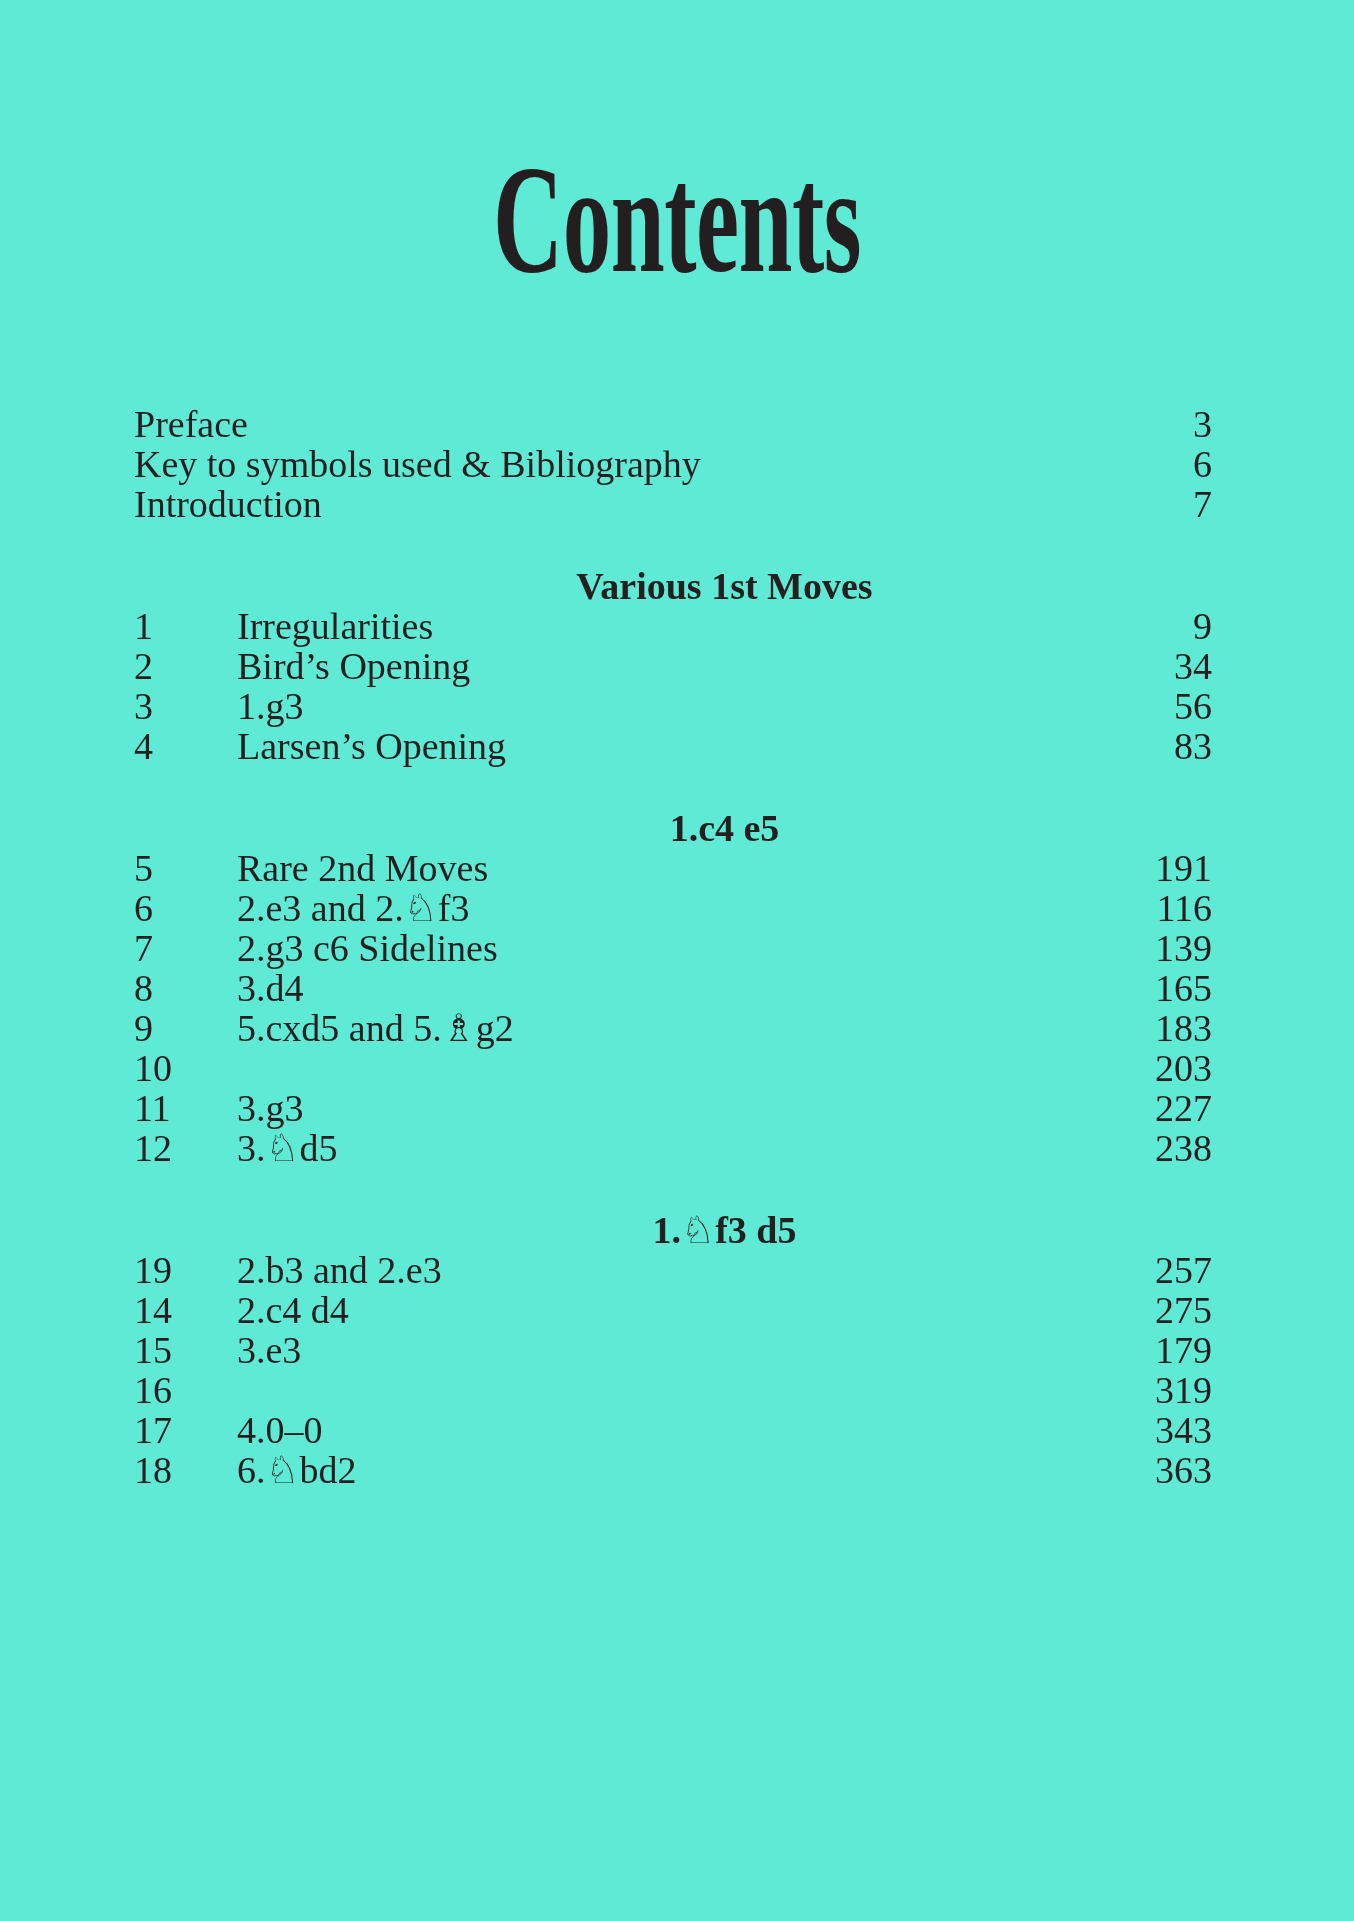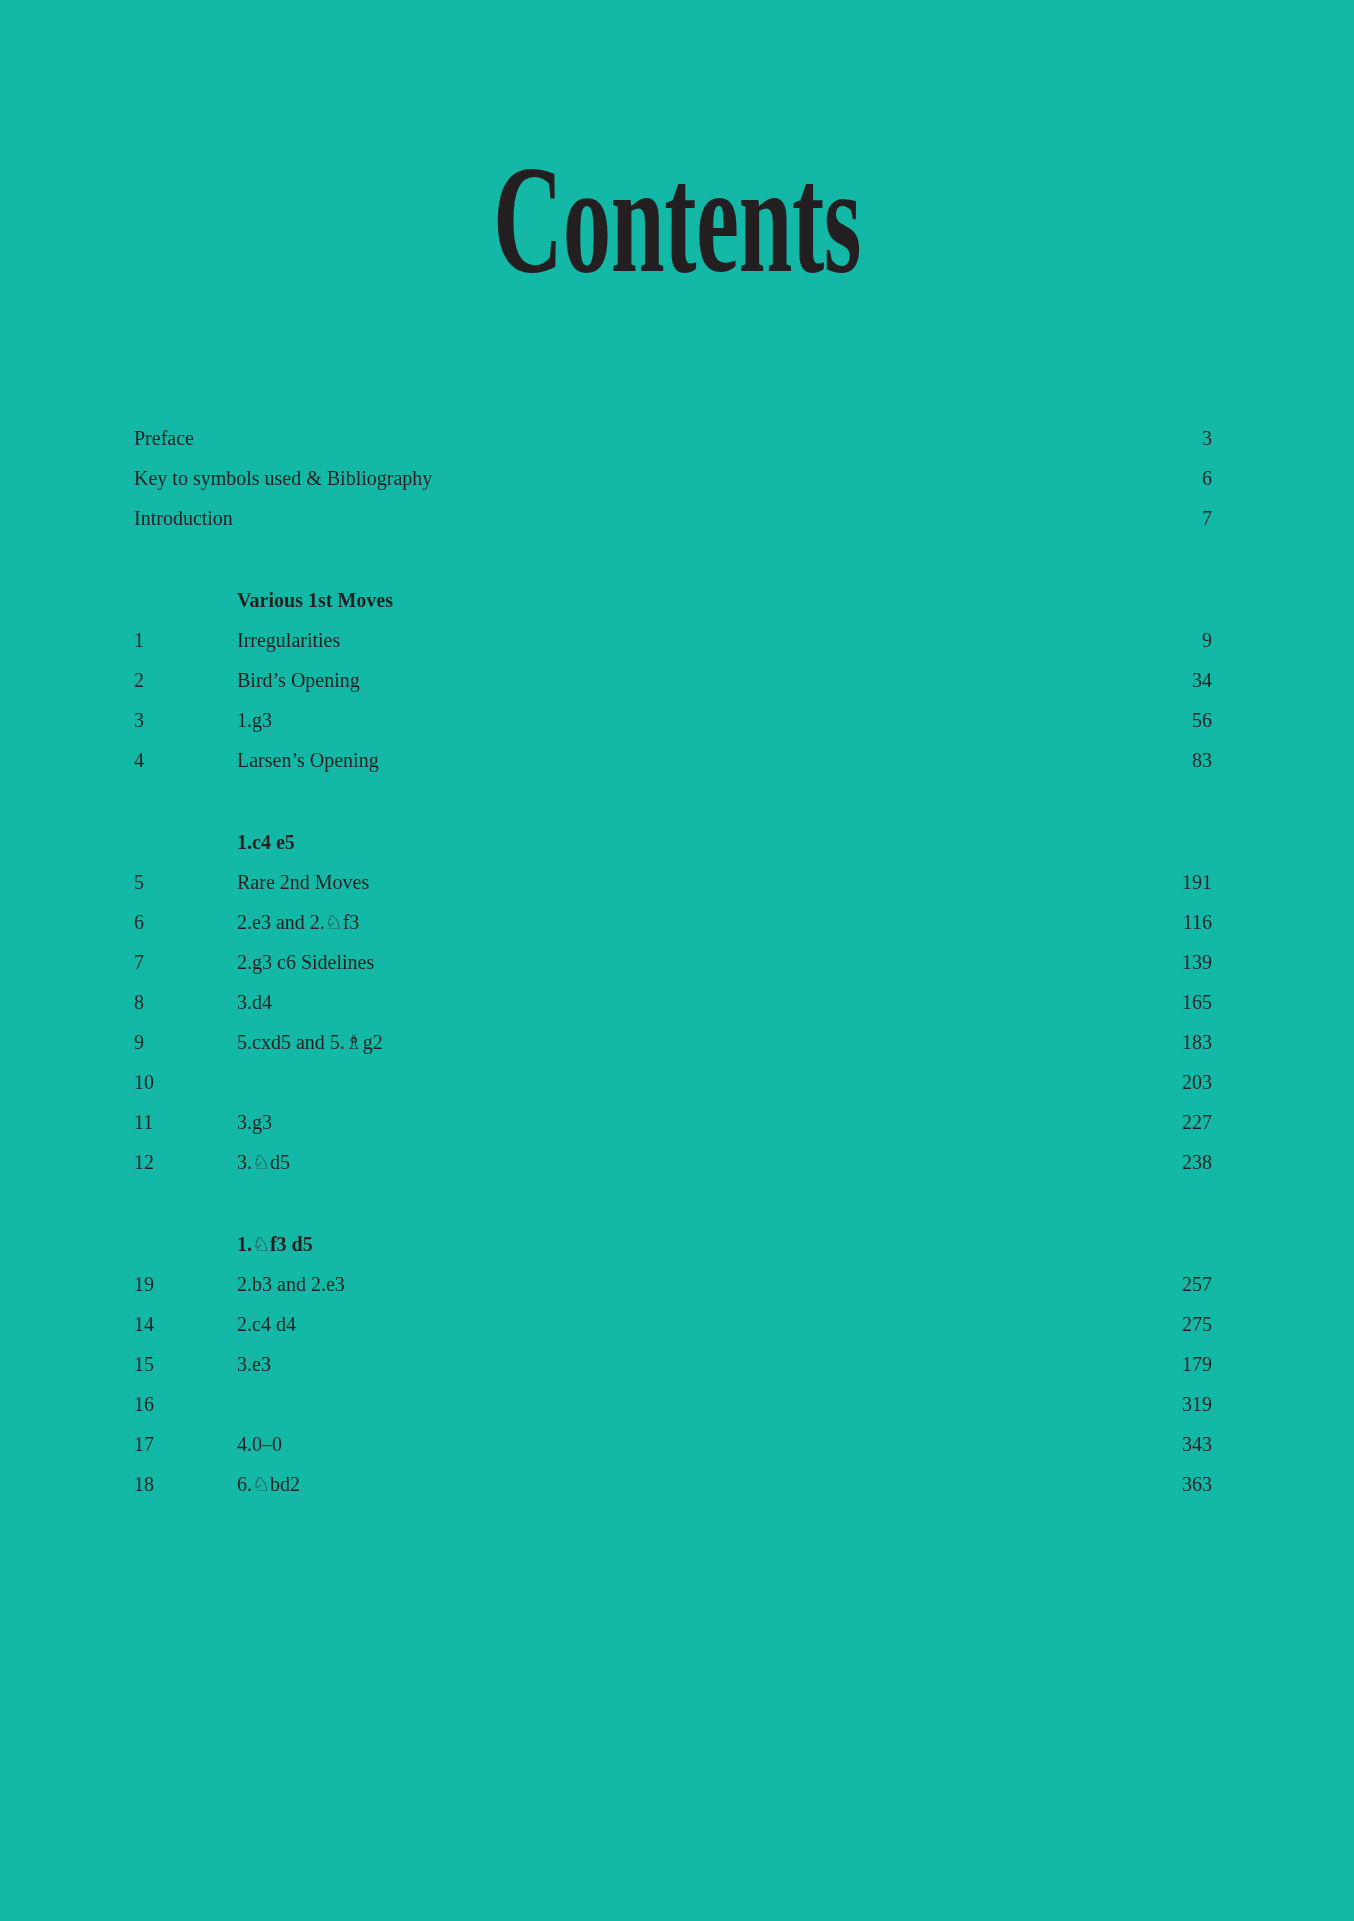--- a/index.html
+++ b/index.html
@@ -29,52 +29,53 @@
     font-weight: bold;
     line-height: 1;
     white-space: nowrap;
     transform: scaleX(0.63);
     transform-origin: 50% 0;
     letter-spacing: -0.005em;
   }
   .toc {
     position: absolute;
     left: 134px;
-    top: 418px;
+    top: 404px;
     width: 1078px;
-    font-size: 20px;
+    font-size: 38px;
     line-height: 40px;
   }
   .row {
     display: grid;
     grid-template-columns: 103px 1fr auto;
     align-items: baseline;
   }
   .row.front {
     grid-template-columns: 1fr auto;
   }
   .section {
     margin-top: 42px;
   }
   .heading {
     font-weight: bold;
     padding-left: 103px;
+    text-align: center;
   }
   .pagenum {
     text-align: right;
   }
   
   .toc, .heading {
     font-family: "Liberation Serif", "DejaVu Serif", "DejaVu Sans", serif;
   }
 </style>
 </head>
 <body>
 
-<div class="page" style="color: rgb(35, 31, 32); background: #14b8a6;">
+<div class="page" style="color: rgb(35, 31, 32); background: #5eead4;">
   <div class="title-wrap">
     <span class="title-inner">Contents</span>
   </div>
 
   <div class="toc">
     <div id="front-matter">
         <div class="row front">
           <span>Preface</span>
           <span class="pagenum">3</span>
         </div>

